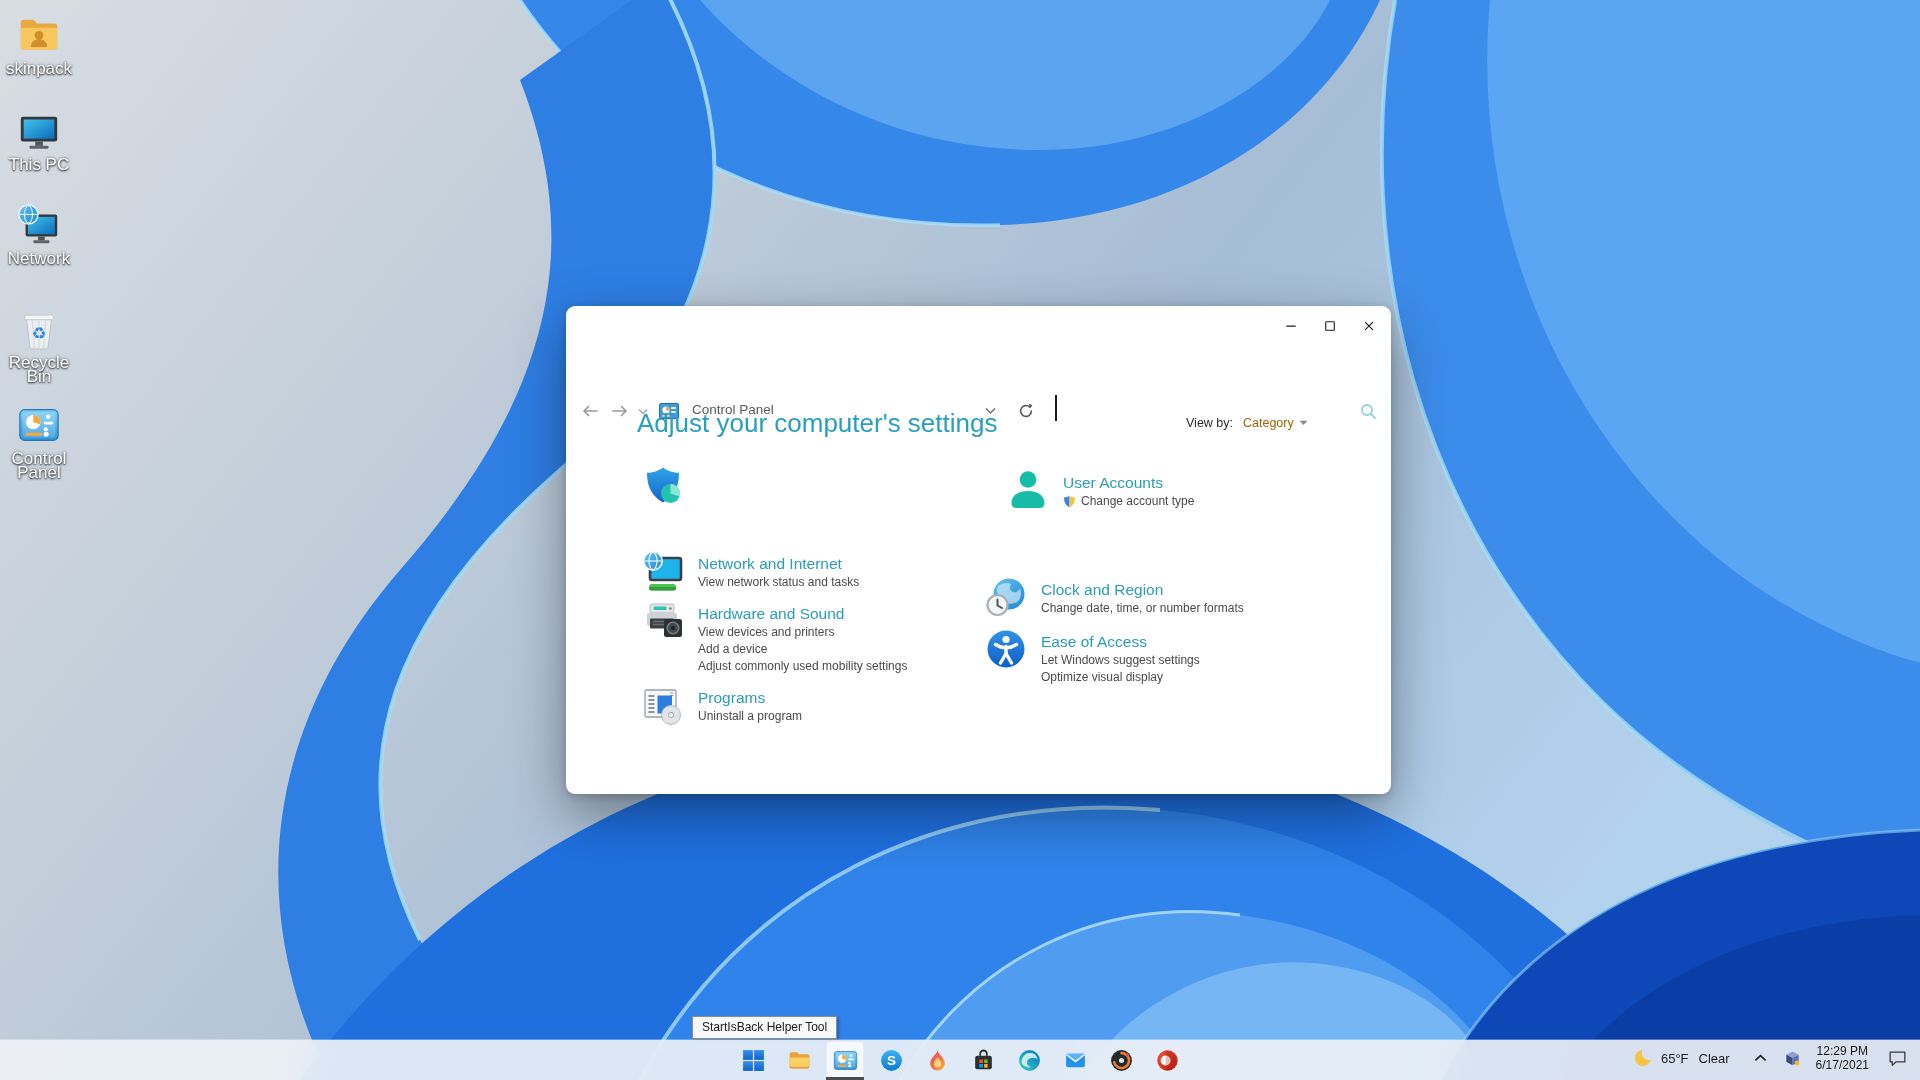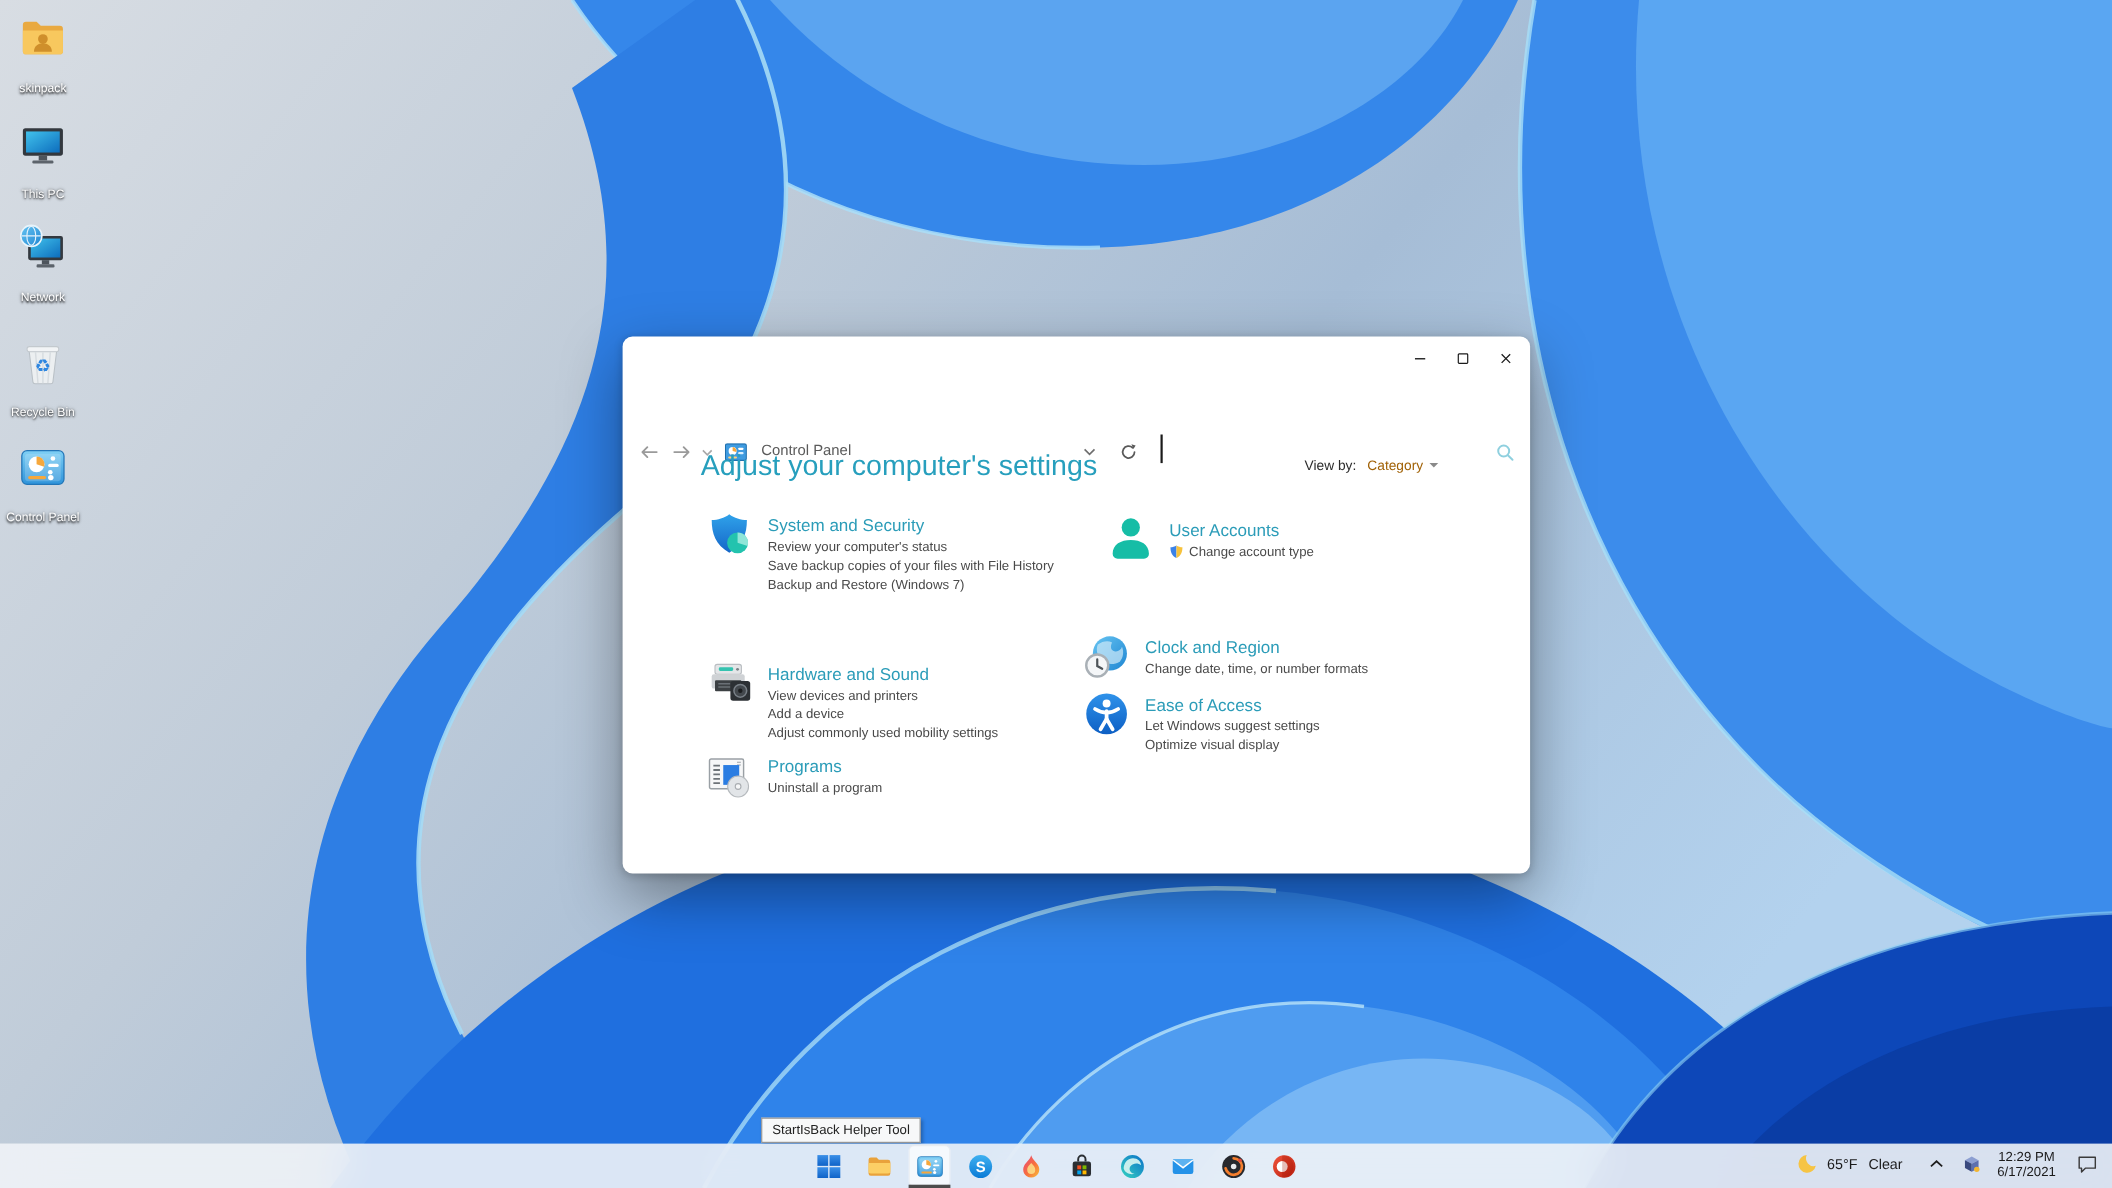--- a/index.html
+++ b/index.html
@@ -3,21 +3,21 @@
 <meta charset="utf-8">
 <style>
   html,body{margin:0;padding:0;width:1920px;height:1080px;overflow:hidden;
     font-family:"Liberation Sans",sans-serif;-webkit-font-smoothing:antialiased;}
   .screen{position:relative;width:1920px;height:1080px;overflow:hidden;background:#b6c8da;}
   .wall{position:absolute;inset:0;}
 
   
   .dicon{position:absolute;left:0;width:78px;text-align:center;cursor:pointer;}
   .dicon .ic{width:46px;height:46px;margin:0 auto;display:block;}
-  .dicon .lbl{margin-top:16px;font-size:11px;color:#ffffff;line-height:14px;
+  .dicon .lbl{margin-top:4px;font-size:17px;color:#ffffff;line-height:14px;
     text-shadow:0 1px 2px rgba(0,0,0,.85),0 0 3px rgba(0,0,0,.5);}
 
   
   .win{position:absolute;left:566px;top:306px;width:825px;height:488px;background:#ffffff;
     border-radius:9px;box-shadow:0 20px 55px rgba(0,0,0,.38),0 2px 8px rgba(0,0,0,.18);}
   .titlebar{position:absolute;left:0;top:0;right:0;height:40px;border-radius:9px 9px 0 0;}
   .capbtn{position:absolute;top:8px;width:30px;height:24px;display:flex;align-items:center;justify-content:center;cursor:pointer;}
   .capbtn.min{left:710px}.capbtn.max{left:749px}.capbtn.cls{left:788px}
 
   .toolbar{position:absolute;left:0;top:40px;right:0;height:46px;display:block;}
@@ -274,28 +274,36 @@
           </svg>
       </span>
     </div>
 
     <div class="cp-item" style="left:75px;top:162px">
       <svg class="cp-ico" viewBox="0 0 44 44">
         <path d="M22 3.5 C26.5 7.2 32.5 8.6 38 8.8 C38 21 34.5 31.5 22 38.5 C9.5 31.5 6 21 6 8.8 C11.5 8.6 17.5 7.2 22 3.5 Z" fill="url(#g-shield)"></path>
         <circle cx="29.5" cy="29.5" r="9.5" fill="#23c3ae"></circle>
         <path d="M29.5 29.5 V20 A9.5 9.5 0 0 1 38.6 32.4 Z" fill="#8fe6d8"></path>
       </svg>
+    </div>
+
+    <div class="cp-item" style="left:75px;top:247px">
+      <svg class="cp-ico" viewBox="0 0 44 44">
+        <rect x="9" y="9" width="31" height="22" rx="2" fill="#20b2ea" stroke="#3b4046" stroke-width="2.6"></rect>
+        <rect x="8" y="35" width="27" height="6.5" rx="3" fill="#4bc251"></rect>
+        <rect x="8" y="38" width="27" height="3.5" rx="1.8" fill="#379e3e"></rect>
+        <circle cx="12" cy="12" r="9.2" fill="url(#g-globe)" stroke="#f4fafd" stroke-width="1.6"></circle>
+        <ellipse cx="12" cy="12" rx="4" ry="8.6" fill="none" stroke="#eaf6fd" stroke-width="1.2"></ellipse>
+        <path d="M3.6 12 h16.8" stroke="#eaf6fd" stroke-width="1.2"></path>
+      </svg>
       <div>
-        <div class="cp-ttl">System and Security</div>
-        <div class="cp-sub">Review your computer's status</div>
-        <div class="cp-sub">Save backup copies of your files with File History</div>
-        <div class="cp-sub">Backup and Restore (Windows 7)</div>
-      </div>
-    </div>
-
+        <div class="cp-ttl">Network and Internet</div>
+        <div class="cp-sub">View network status and tasks</div>
+      </div>
+    </div>
 
     <div class="cp-item" style="left:75px;top:297px">
       <svg class="cp-ico" viewBox="0 0 44 44">
         <rect x="9" y="5" width="24" height="9" rx="2" fill="#e4e6e8" stroke="#b9bdc1" stroke-width="1"></rect>
         <rect x="12.5" y="7.5" width="13" height="3.4" rx="1.2" fill="#35c3b0"></rect>
         <circle cx="29.5" cy="9.5" r="1.3" fill="#7a8086"></circle>
         <rect x="6" y="14" width="30" height="13" rx="2" fill="#cfd2d5"></rect>
         <rect x="9" y="19.5" width="24" height="10" rx="1" fill="#3c4043"></rect>
         <path d="M12 22.5 h11 M12 25.5 h11" stroke="#6a7076" stroke-width="1.4"></path>
         <rect x="23" y="20" width="18" height="18" rx="2.5" fill="#2c3034"></rect>

